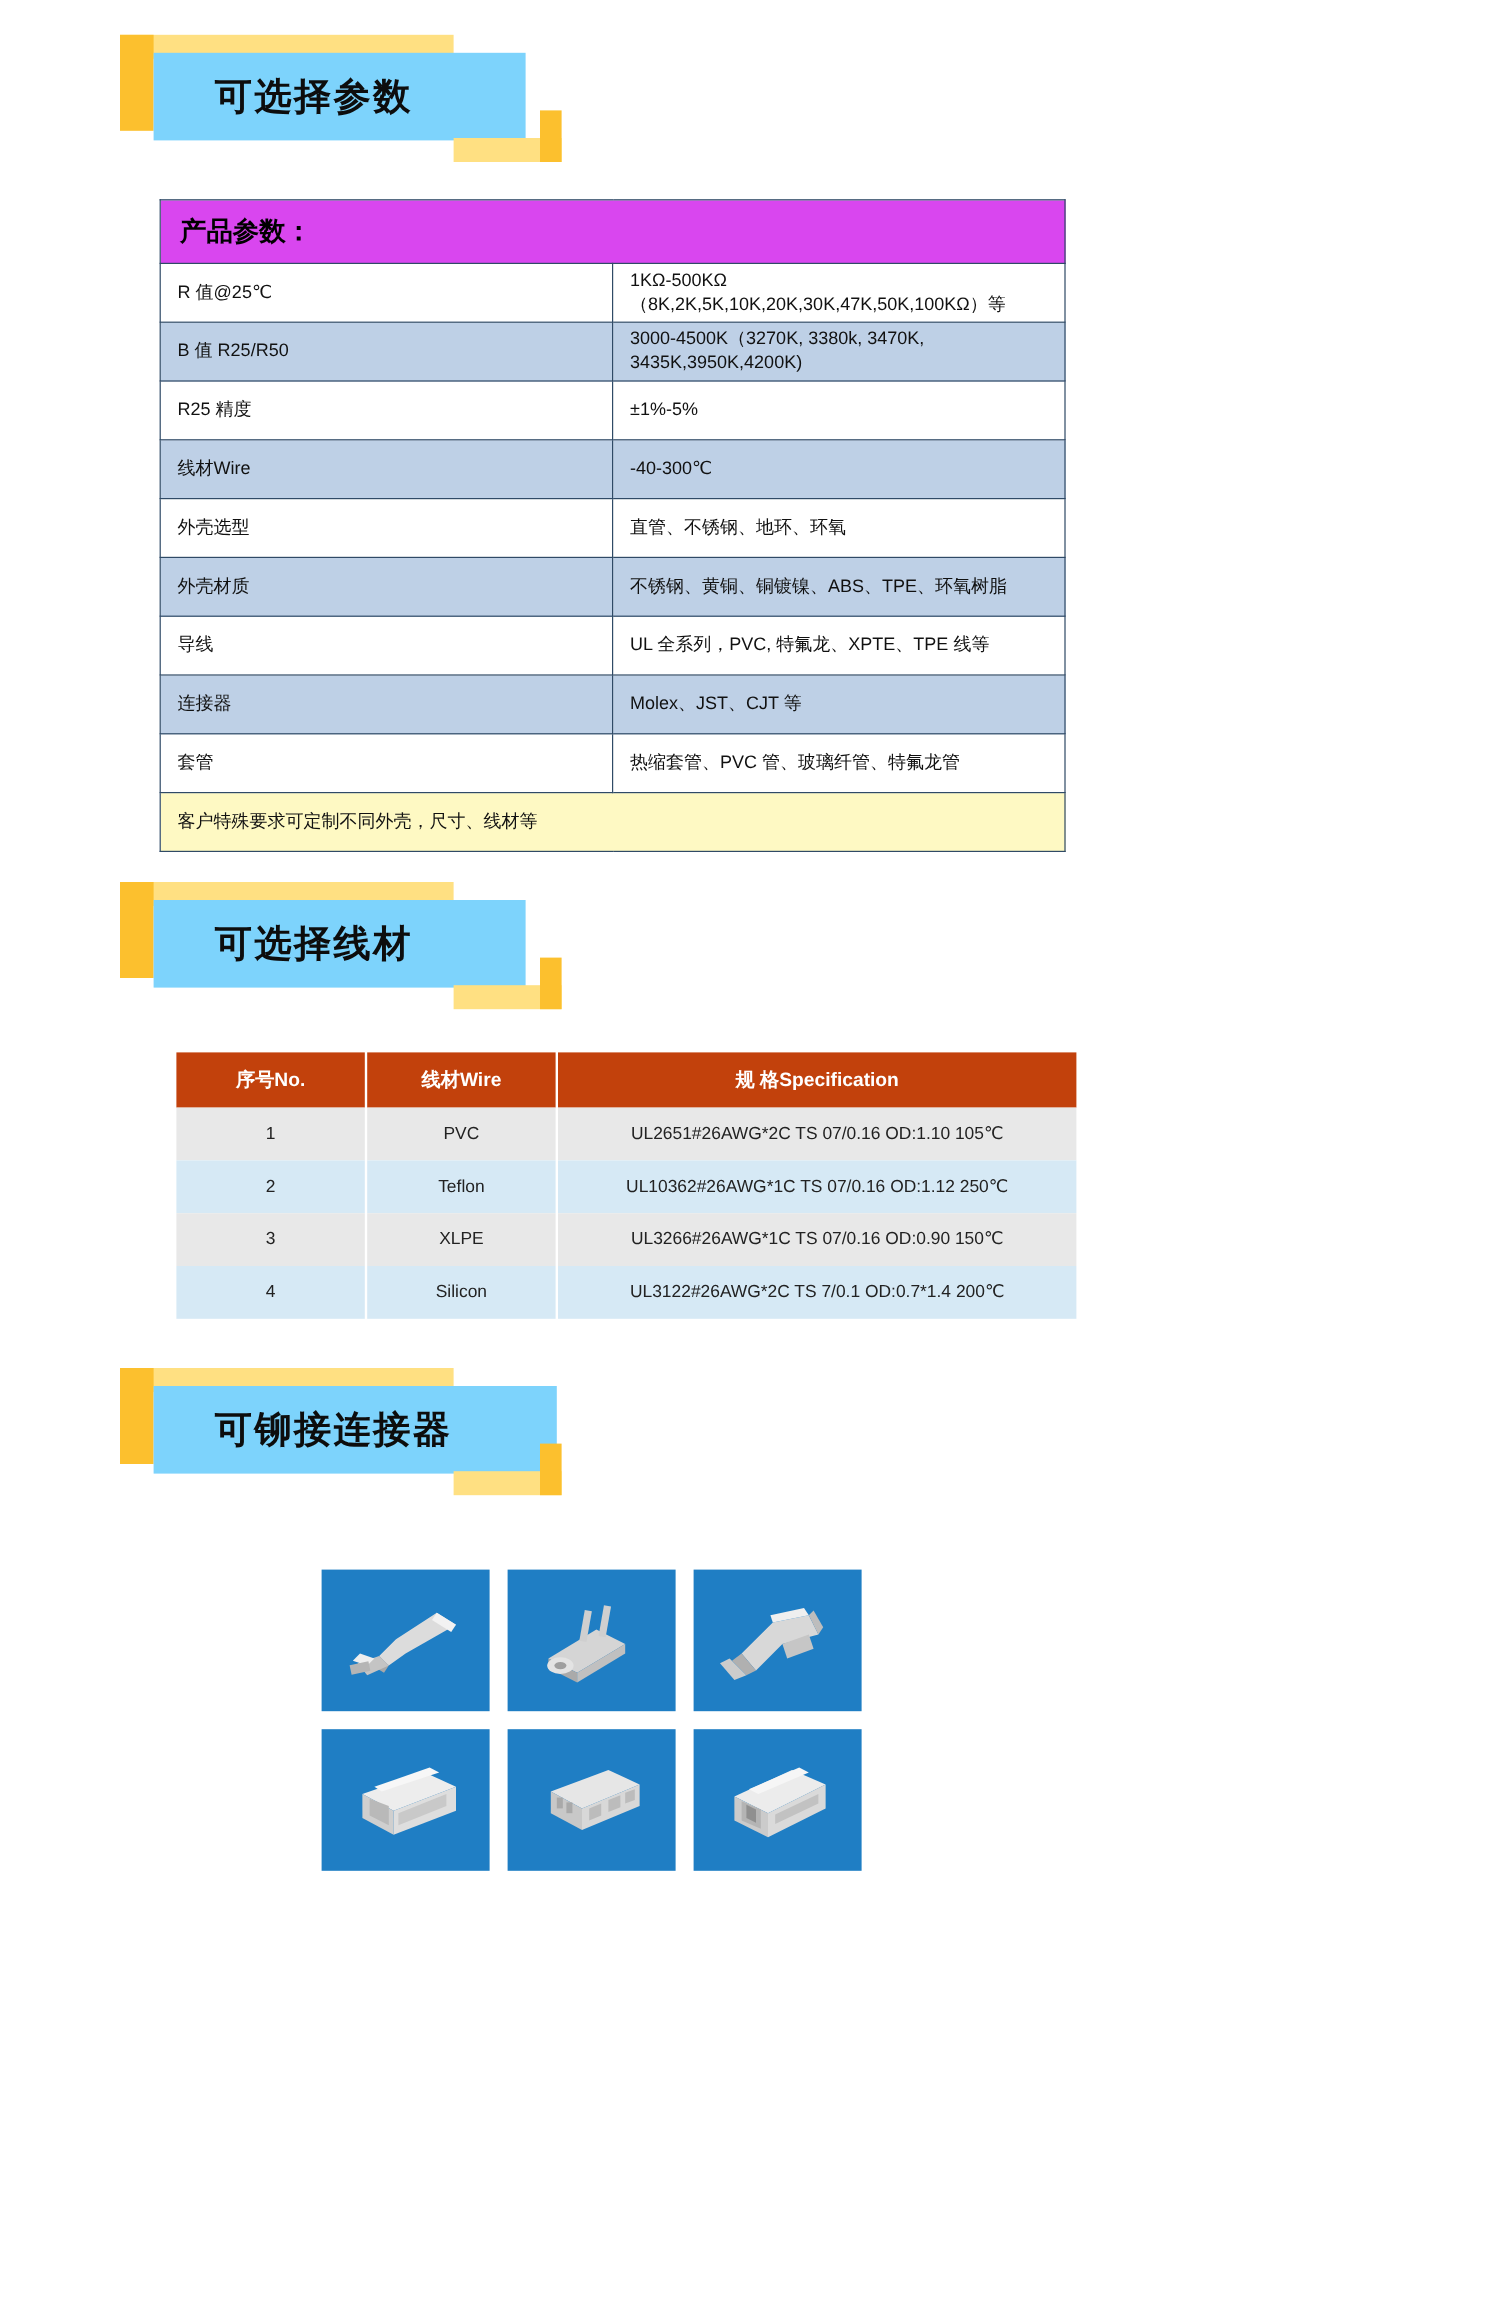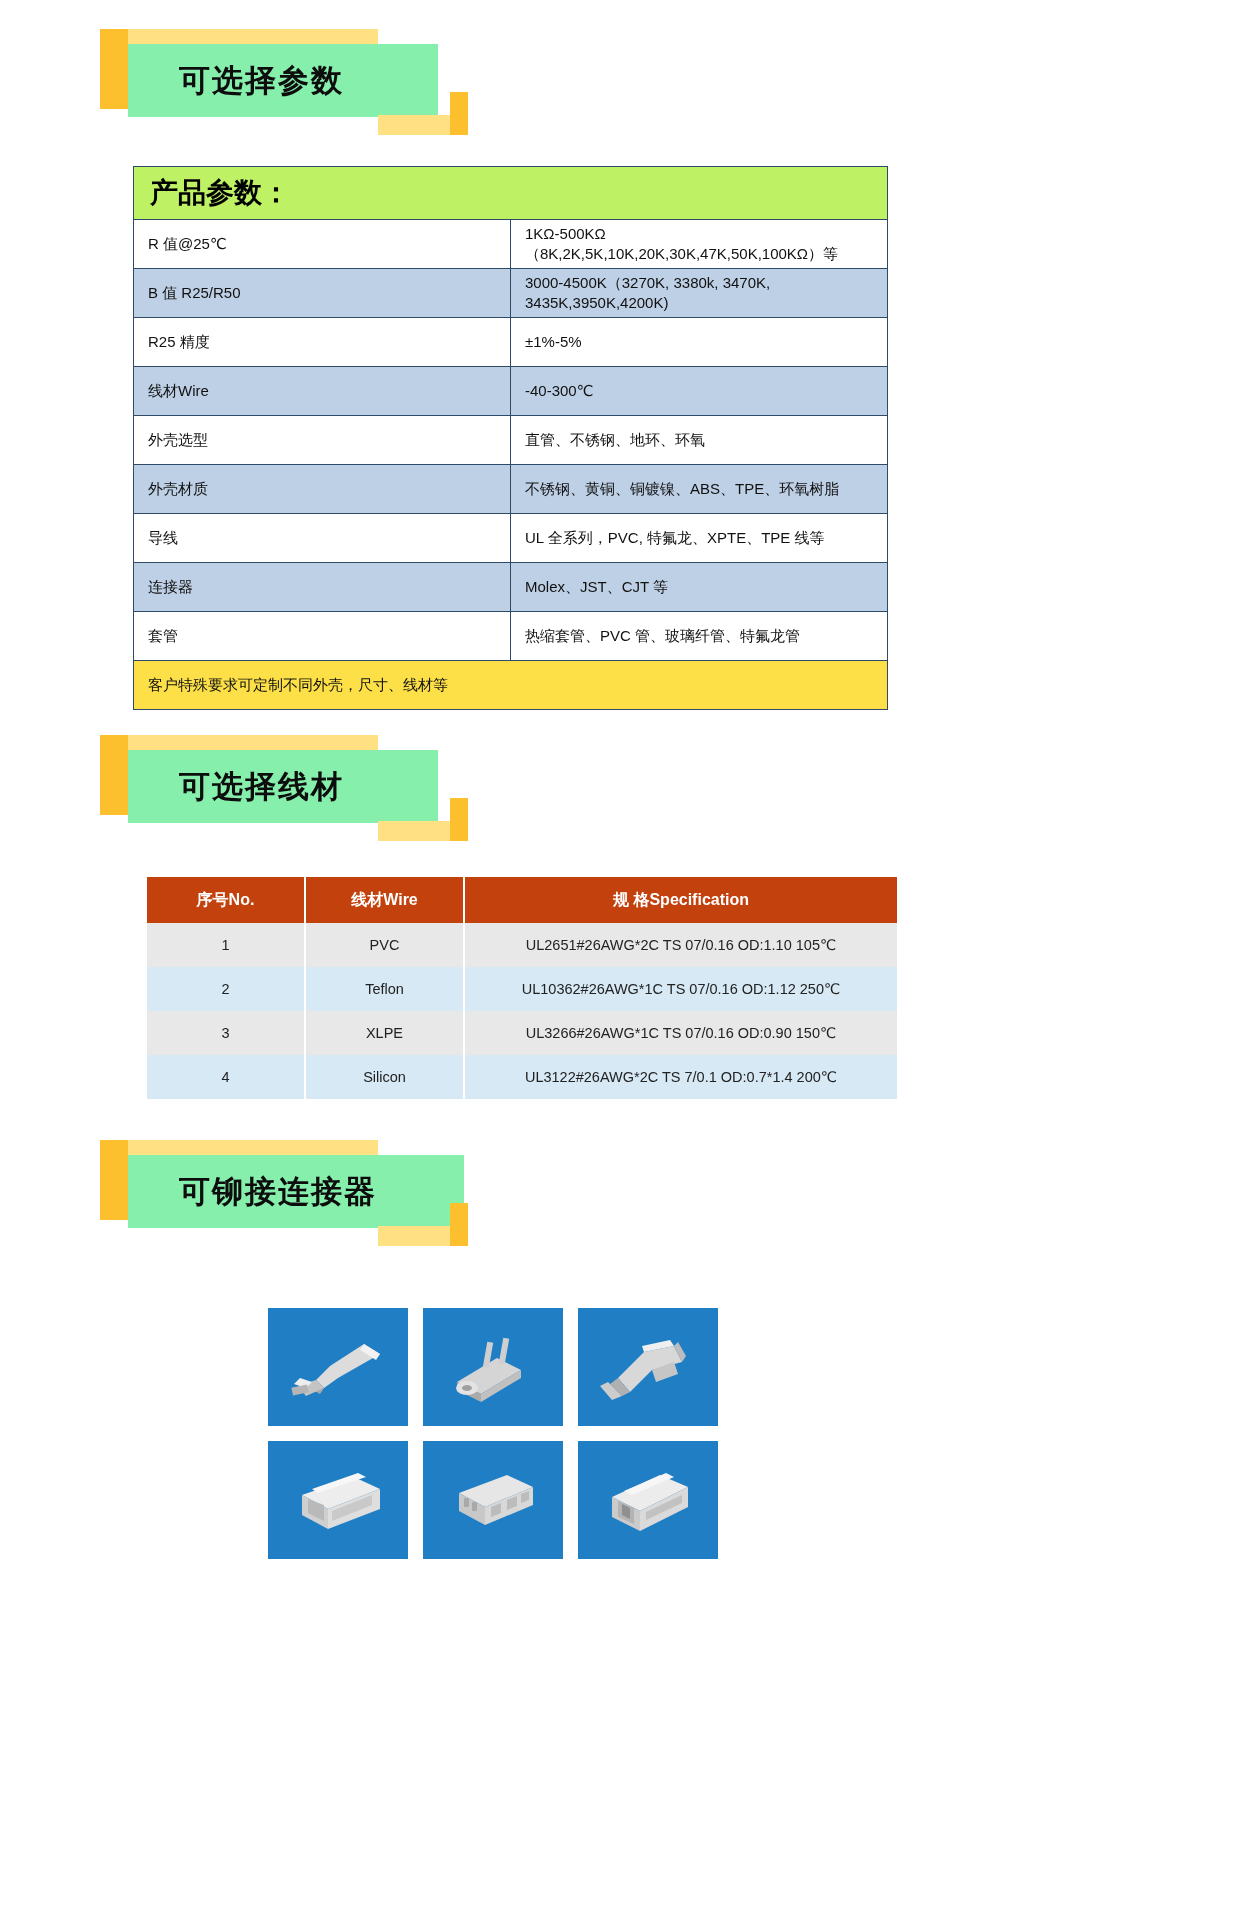--- a/index.html
+++ b/index.html
@@ -4,21 +4,21 @@
 <style>
   html,body{margin:0;padding:0;}
   body{
     width:1243px;height:1919px;background:#ffffff;
     font-family:"Liberation Sans","DejaVu Sans",sans-serif;
     position:relative;overflow:hidden;
   }
   .page{position:relative;width:1243px;height:1919px;}
   .banner{
     position:absolute;
-    background:#86efac;
+    background:#7dd3fc;
     display:flex;align-items:center;
     box-sizing:border-box;
   }
   .banner-text{
     font-weight:bold;color:#0d0d0d;
     letter-spacing:2px;
     font-family:"DejaVu Sans","Liberation Sans",sans-serif;
     white-space:nowrap;
   }
   
@@ -36,32 +36,32 @@
   }
   .ptable td{
     border:1px solid #2f4a66;
     padding:0 14px;
     font-size:15px;
     color:#111;
     vertical-align:middle;
     line-height:1.35;
   }
   .ptable tr.hdr td{
-    background:#bef264;
-    font-size:28px;
+    background:#d946ef;
+    font-size:22px;
     font-weight:bold;
     color:#000;
     height:52px;
     padding-left:16px;
     margin-top:36px;
   }
   .ptable tr.odd td{background:#ffffff;}
   .ptable tr.even td{background:#bed0e6;}
   .ptable td.k{width:225px;}
-  .ptable tr.note td{background:#fde047;height:48px;}
+  .ptable tr.note td{background:#fef9c3;height:48px;}
 
   
   .wtable{
     position:absolute;
     border-collapse:separate;
     border-spacing:2px 0;
     table-layout:fixed;
   }
   .wtable th{
     background:#c2410c;color:#ffffff;font-weight:bold;

